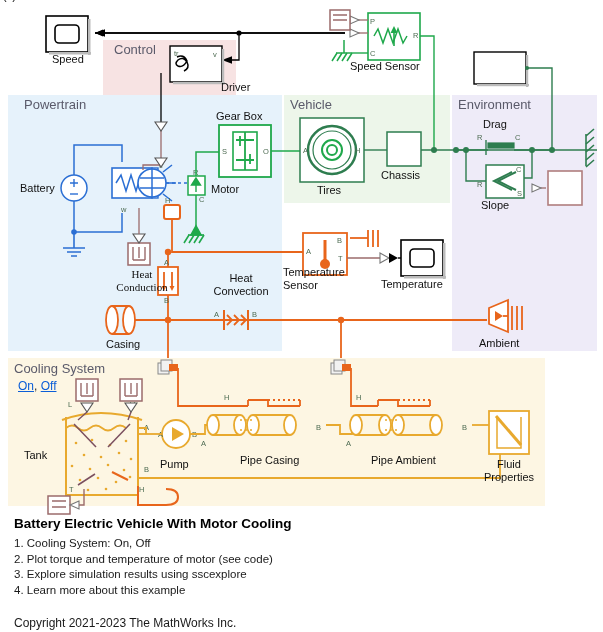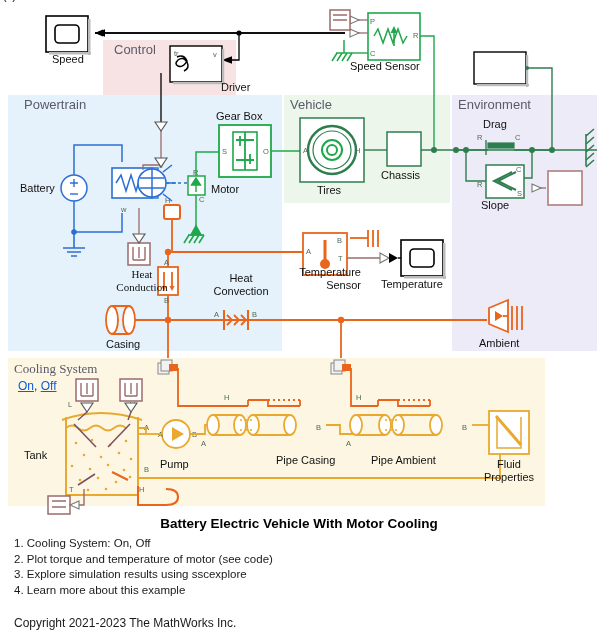--- a/index.html
+++ b/index.html
@@ -46,21 +46,20 @@
     left: 14px;
     top: 516px;
     width: 570px;
   }
   #caption .title {
     font-size: 13.5px;
     font-weight: bold;
     color: #000000;
     margin: 0 0 4px 0;
     line-height: 16px;
-    text-align: center;
   }
   #caption ol {
     margin: 0;
     padding: 0;
     list-style: none;
   }
   #caption li {
     font-size: 11.5px;
     color: #1a1a1a;
     line-height: 15.5px;
@@ -544,41 +543,41 @@
     <path d="M497,417 L497,448 L521,448 L521,417" fill="none" stroke="#e8a92e" stroke-width="1.5"></path>
     <path d="M496,416 L521,445" stroke="#e8a92e" stroke-width="3"></path>
   </g>
 
 </svg>
 
 <div class="txt region-label" style="left:114px;top:42px;">Control</div>
 <div class="txt region-label" style="left:24px;top:97px;">Powertrain</div>
 <div class="txt region-label" style="left:290px;top:97px;">Vehicle</div>
 <div class="txt region-label" style="left:458px;top:97px;">Environment</div>
-<div class="txt region-label" style="left:14px;top:361px;font-family:Liberation Serif, serif;">Cooling System</div>
+<div class="txt region-label" style="left:14px;top:361px;">Cooling System</div>
 
 <div class="txt block-label" style="left:52px;top:53px;">Speed</div>
 <div class="txt block-label" style="left:181px;top:81px;padding-left:40px;">Driver</div>
 <div class="txt block-label" style="left:350px;top:60px;">Speed Sensor</div>
 <div class="txt block-label" style="left:20px;top:182px;">Battery</div>
 <div class="txt block-label" style="left:211px;top:183px;">Motor</div>
 <div class="txt block-label" style="left:216px;top:110px;">Gear Box</div>
 <div class="txt block-label" style="left:317px;top:184px;">Tires</div>
 <div class="txt block-label" style="left:381px;top:169px;">Chassis</div>
 <div class="txt block-label" style="left:483px;top:118px;">Drag</div>
 <div class="txt block-label" style="left:481px;top:199px;">Slope</div>
 <div class="txt block-label" style="left:112px;top:268px;text-align:center;width:60px;line-height:13px;white-space:normal;font-family:Liberation Serif, serif;">Heat Conduction</div>
 <div class="txt block-label" style="left:206px;top:272px;text-align:center;width:70px;line-height:13px;white-space:normal;">Heat Convection</div>
 <div class="txt block-label" style="left:106px;top:338px;">Casing</div>
-<div class="txt block-label" style="left:283px;top:266px;text-align:right;width:78px;line-height:13px;white-space:normal;">Temperature Sensor</div>
+<div class="txt block-label" style="left:283px;top:266px;text-align:left;width:78px;line-height:13px;white-space:normal;">Temperature Sensor</div>
 <div class="txt block-label" style="left:381px;top:278px;">Temperature</div>
 <div class="txt block-label" style="left:479px;top:337px;">Ambient</div>
 <div class="txt block-label" style="left:24px;top:449px;">Tank</div>
 <div class="txt block-label" style="left:160px;top:458px;">Pump</div>
-<div class="txt block-label" style="left:240px;top:454px;margin-left:36px;">Pipe Casing</div>
+<div class="txt block-label" style="left:240px;top:454px;">Pipe Casing</div>
 <div class="txt block-label" style="left:371px;top:454px;">Pipe Ambient</div>
 <div class="txt block-label" style="left:483px;top:458px;text-align:center;width:52px;line-height:13px;white-space:normal;">Fluid Properties</div>
 
 <div class="onoff"><span class="link">On</span><span>, </span><span class="link">Off</span></div>
 
 <div id="caption">
   <div class="title">Battery Electric Vehicle With Motor Cooling</div>
   <ol>
     <li>1. Cooling System: On, Off</li>
     <li>2. Plot torque and temperature of motor (see code)</li>

